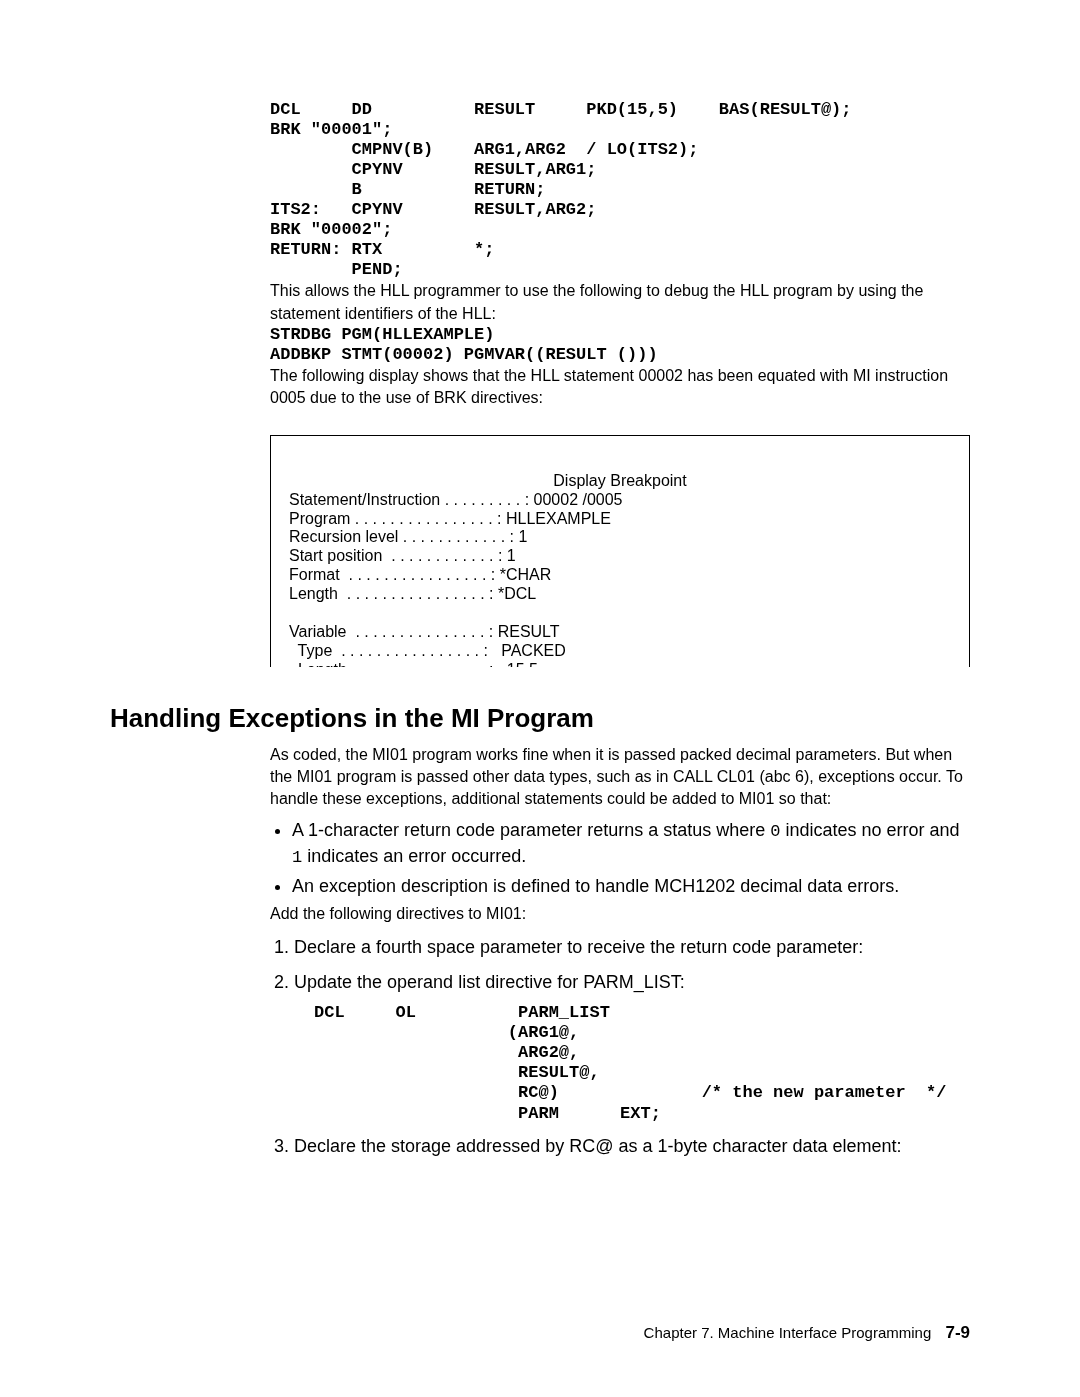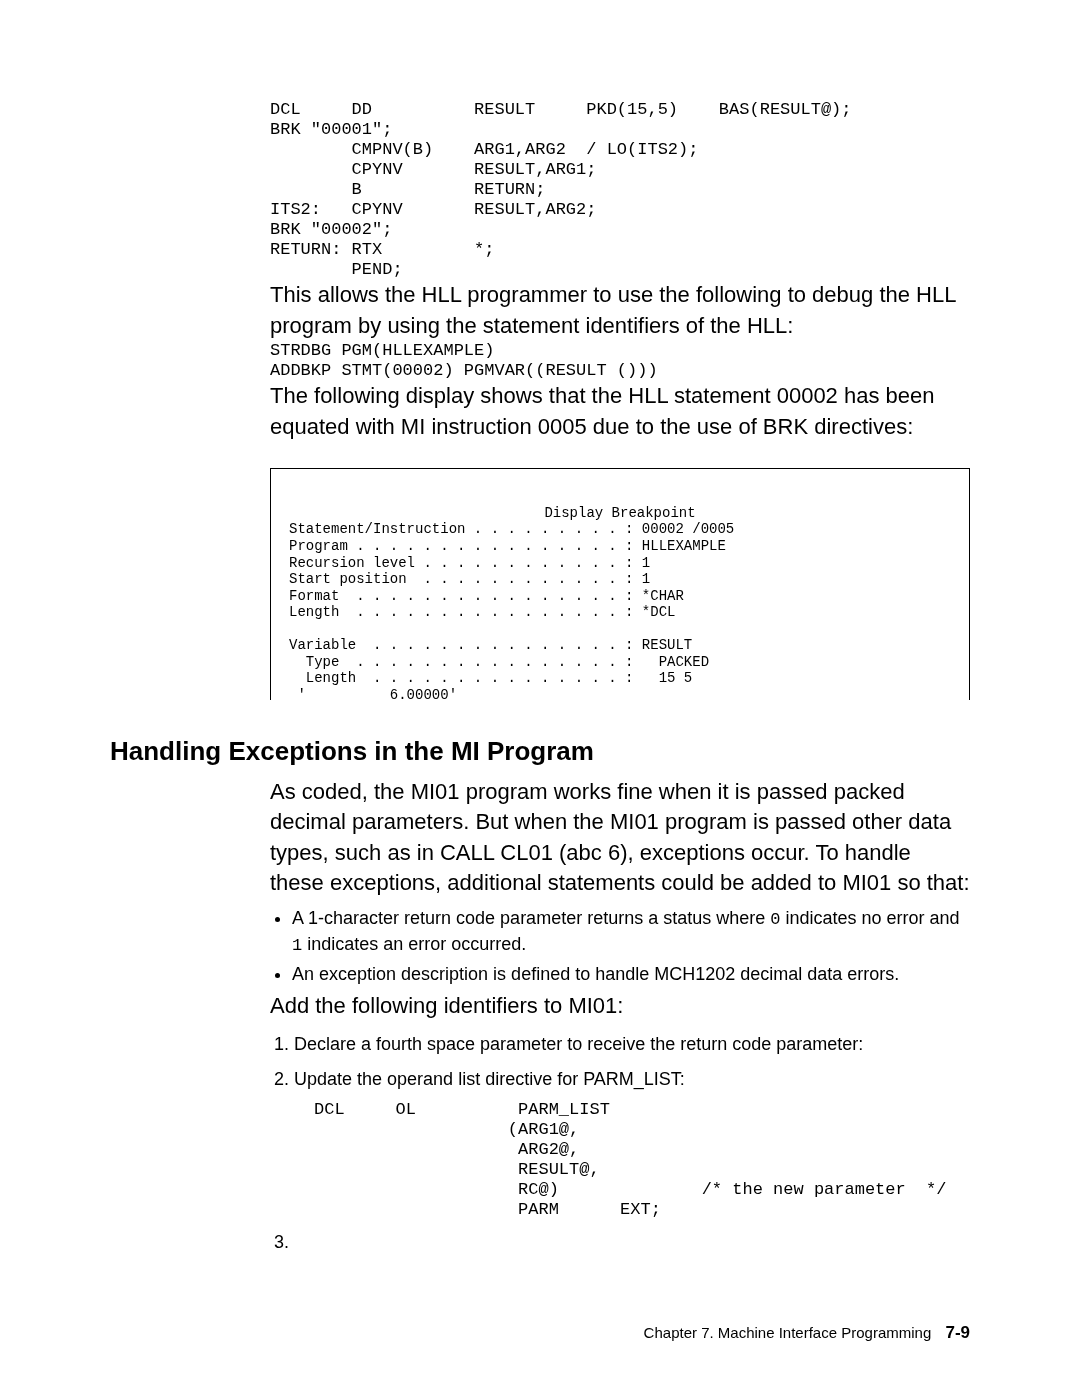--- a/index.html
+++ b/index.html
@@ -20,43 +20,44 @@
 
   
   .bodycol { margin-left: 160px; }
 
   pre.code {
     font-family: "Courier New", Courier, monospace;
     font-size: 17px;
     line-height: 1.18;
     white-space: pre;
     margin: 0;
+    font-weight: bold;
   }
 
   p.body {
-    font-size: 22px;
+    font-size: 16px;
     line-height: 1.38;
     margin: 0;
   }
   .mt-lg { margin-top: 28px; }
   .mt-md { margin-top: 20px; }
   .mt-sm { margin-top: 12px; }
 
   .display-box {
     border: 1px solid #000;
     border-bottom: none;
     margin-top: 26px;
     padding: 36px 18px 14px 18px;
     height: 232px;
     box-sizing: border-box;
     overflow: hidden;
   }
   .display-box pre {
-    font-family: Liberation Mono, monospace;
-    font-size: 14px;
+    font-family: Liberation Sans, sans-serif;
+    font-size: 16px;
     line-height: 1.18;
     margin: 0;
     white-space: pre;
   }
   .display-title {
     text-align: center;
     margin-bottom: 14px;
   }
 
   h2.section {
@@ -151,36 +152,37 @@
 
     <p class="body">As coded, the MI01 program works fine when it is passed packed decimal parameters.  But when the MI01 program is passed other data types, such as in CALL CL01 (abc   6), exceptions occur.  To handle these exceptions, additional statements could be added to MI01 so that:</p>
 
     <ul class="bullets">
       <li>
         <span>A 1-character return code parameter returns a status where </span><code class="inline">0</code><span> indicates no error and </span><code class="inline">1</code><span> indicates an error occurred.</span>
       </li>
       <li>An exception description is defined to handle MCH1202 decimal data errors.</li>
     </ul>
 
-    <p class="body mt-md">Add the following identifiers to MI01:</p>
+    <p class="body mt-md">Add the following directives to MI01:</p>
 
     <ol class="steps">
       <li>
         <span>Declare a fourth space parameter to receive the return code parameter:</span>
       </li>
       <li>
         <span>Update the operand list directive for PARM_LIST:</span>
         <pre class="code">DCL     OL          PARM_LIST
                    (ARG1@,
                     ARG2@,
                     RESULT@,
                     RC@)              /* the new parameter  */
                     PARM      EXT;</pre>
       </li>
       <li>
+        <span>Declare the storage addressed by RC@ as a 1-byte character data element:</span>
       </li>
     </ol>
 
   </div>
 
   <div class="footer">
     <span>Chapter 7.  Machine Interface Programming</span>
     <span class="pagenum">7-9</span>
   </div>
 

